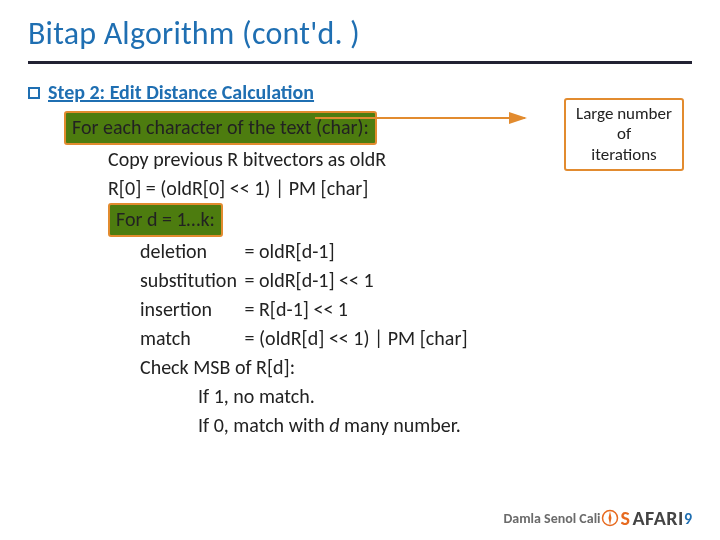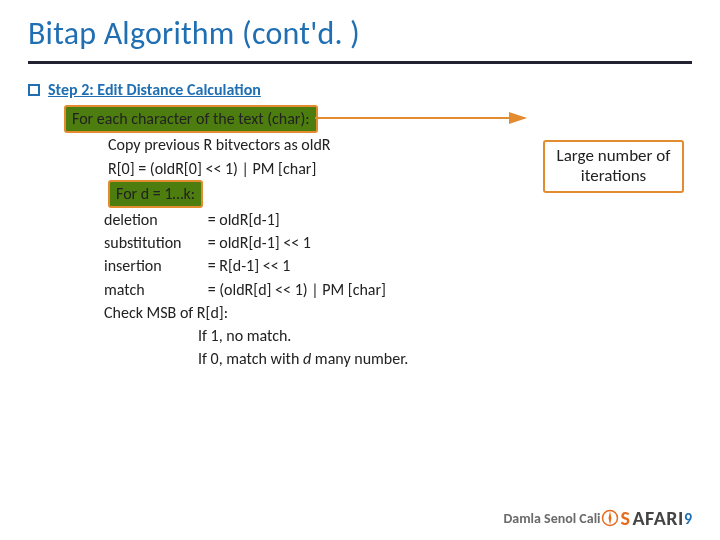--- a/index.html
+++ b/index.html
@@ -1,30 +1,30 @@
 <!DOCTYPE html>
 <html><head>
 <meta charset="utf-8">
 <style>
   * { box-sizing: border-box; margin: 0; padding: 0; }
   html, body { width: 720px; height: 540px; font-family: "Segoe UI", "Calibri", Arial, sans-serif; background: #fff; color: #222; }
   .slide { position: relative; width: 720px; height: 540px; padding: 14px 28px 0 28px; border-radius: 13px; }
   .title { color: #1f6fb2; font-size: 32px; font-weight: 400; letter-spacing: 0.2px; padding-bottom: 8px; border-bottom: 3px solid #223; }
-  .body { margin-top: 14px; font-size: 16px; line-height: 1.45; }
+  .body { margin-top: 14px; font-size: 20px; line-height: 1.45; }
   .bullet-row { display: flex; align-items: center; gap: 8px; margin-bottom: 4px; }
   .bullet-box { width: 12px; height: 12px; border: 2px solid #1f6fb2; display: inline-block; }
   .step-label { color: #1f6fb2; font-weight: 700; text-decoration: underline; }
   .line { margin-left: 36px; }
   .line2 { margin-left: 80px; }
-  .line3 { margin-left: 76px; }
+  .line3 { margin-left: 112px; }
   .line4 { margin-left: 170px; }
   .highlight { display: inline-block; border: 2px solid #e28b2f; background: #4d7c0f; border-radius: 3px; padding: 0 6px 1px 6px; }
   .op { display: inline-block; width: 100px; }
   .ital { font-style: italic; }
-  .callout { position: absolute; right: 36px; top: 98px; width: 141px; text-align: center; border: 2px solid #e28b2f; border-radius: 3px; padding: 4px 6px; font-size: 17px; line-height: 1.2; background: #fff; margin-top: 42px; }
+  .callout { position: absolute; right: 36px; top: 98px; width: 120px; text-align: center; border: 2px solid #e28b2f; border-radius: 3px; padding: 4px 6px; font-size: 17px; line-height: 1.2; background: #fff; }
   .arrow-svg { position: absolute; left: 315px; top: 112px; }
   .footer { position: absolute; left: 0; right: 0; bottom: 10px; display: flex; align-items: center; justify-content: flex-end; padding: 0 28px; }
   .author { color: #6b6b6b; font-weight: 700; font-size: 14px; }
   .pagenum { color: #1f6fb2; font-weight: 700; font-size: 16px; }
   .logo { font-weight: 800; font-size: 20px; letter-spacing: 0.5px; color: #444; display: flex; align-items: center; gap: 2px; }
   .logo .s { color: #e76a1f; }
   .compass { width: 18px; height: 18px; }
 </style>
 </head>
 <body>

